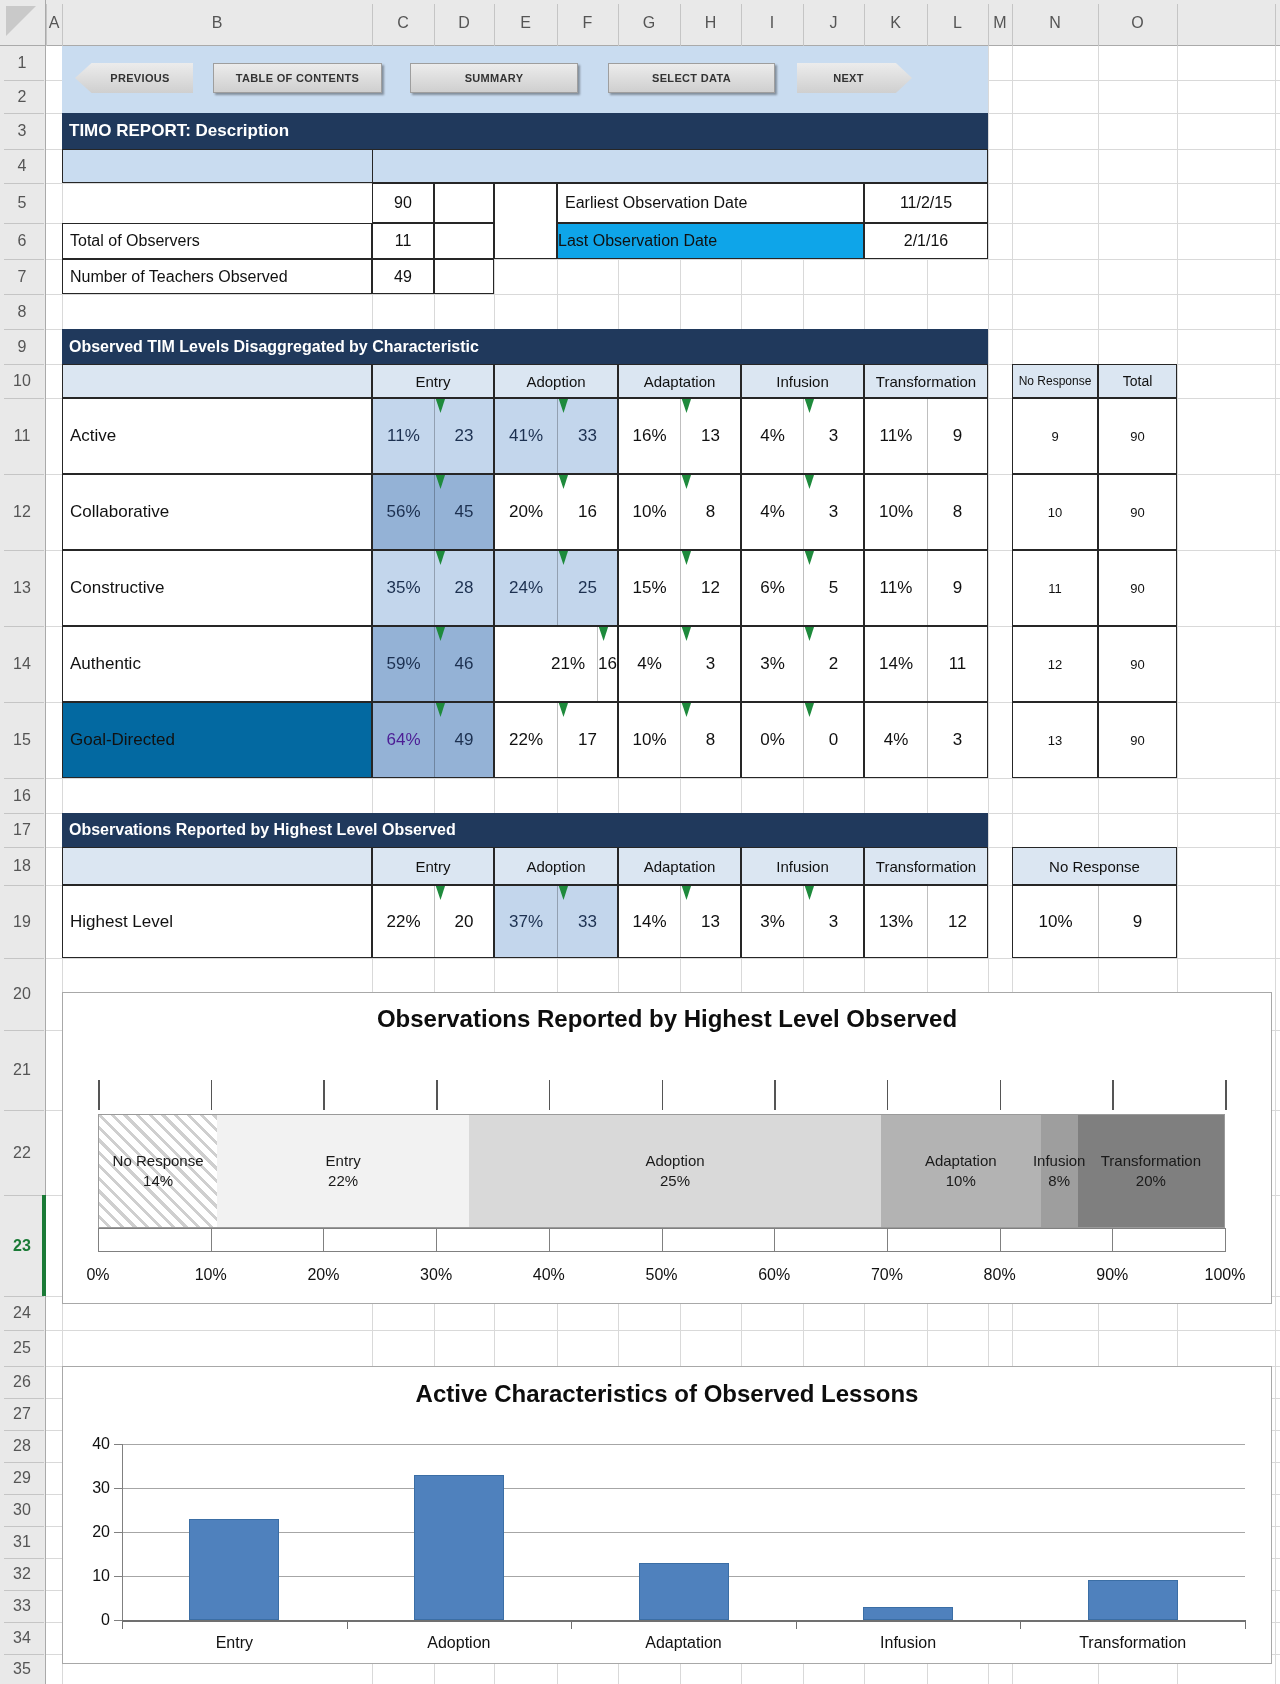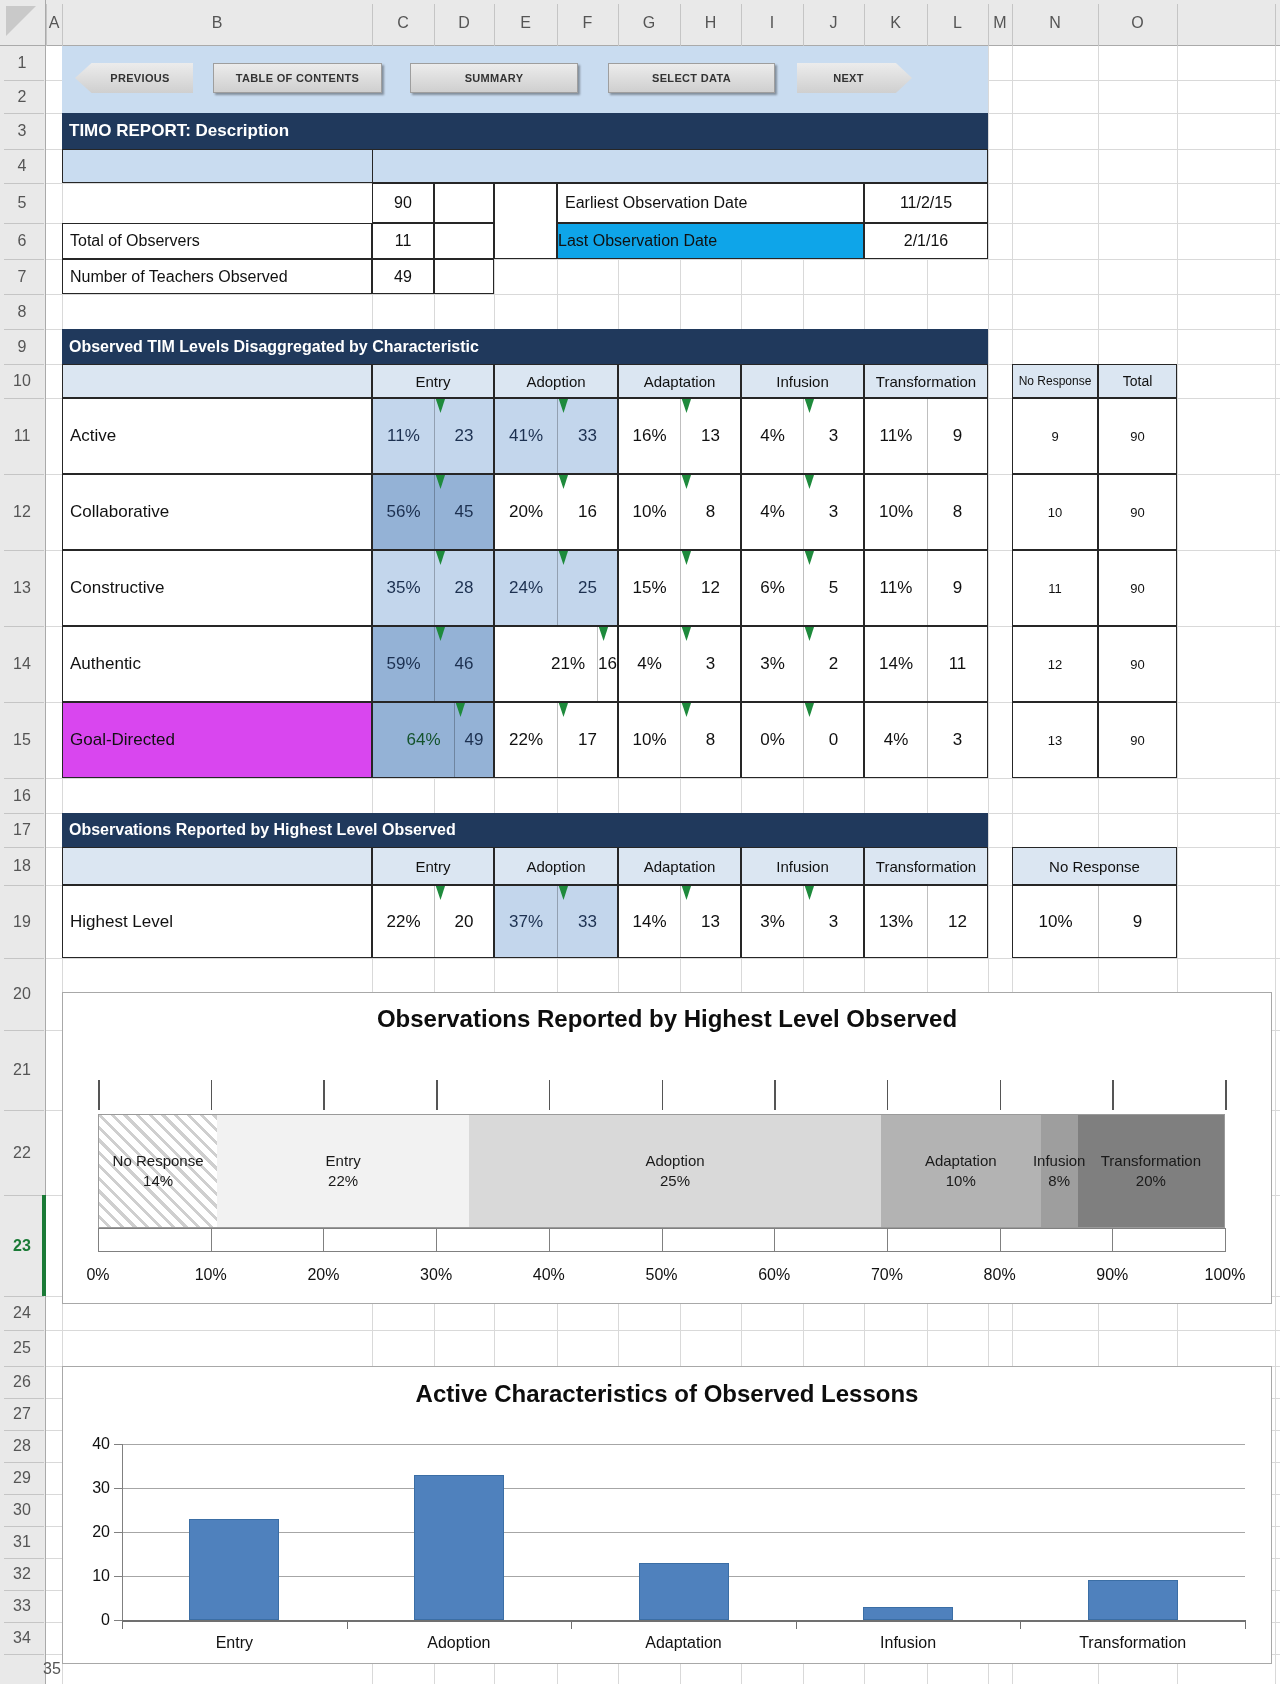--- a/index.html
+++ b/index.html
@@ -141,21 +141,21 @@
     <div style="position: absolute; box-sizing: border-box; left: 0px; top: 1494px; width: 44px; height: 32px; z-index: 6; display: flex; align-items: center; justify-content: center; font-size: 16px; color: rgb(85, 85, 85); font-weight: normal;">30</div>
     <div style="position: absolute; box-sizing: border-box; left: 4px; top: 1526px; width: 40px; height: 1px; background: rgb(197, 197, 197); z-index: 6;"></div>
     <div style="position: absolute; box-sizing: border-box; left: 0px; top: 1526px; width: 44px; height: 32px; z-index: 6; display: flex; align-items: center; justify-content: center; font-size: 16px; color: rgb(85, 85, 85); font-weight: normal;">31</div>
     <div style="position: absolute; box-sizing: border-box; left: 4px; top: 1558px; width: 40px; height: 1px; background: rgb(197, 197, 197); z-index: 6;"></div>
     <div style="position: absolute; box-sizing: border-box; left: 0px; top: 1558px; width: 44px; height: 32px; z-index: 6; display: flex; align-items: center; justify-content: center; font-size: 16px; color: rgb(85, 85, 85); font-weight: normal;">32</div>
     <div style="position: absolute; box-sizing: border-box; left: 4px; top: 1590px; width: 40px; height: 1px; background: rgb(197, 197, 197); z-index: 6;"></div>
     <div style="position: absolute; box-sizing: border-box; left: 0px; top: 1590px; width: 44px; height: 32px; z-index: 6; display: flex; align-items: center; justify-content: center; font-size: 16px; color: rgb(85, 85, 85); font-weight: normal;">33</div>
     <div style="position: absolute; box-sizing: border-box; left: 4px; top: 1622px; width: 40px; height: 1px; background: rgb(197, 197, 197); z-index: 6;"></div>
     <div style="position: absolute; box-sizing: border-box; left: 0px; top: 1622px; width: 44px; height: 32px; z-index: 6; display: flex; align-items: center; justify-content: center; font-size: 16px; color: rgb(85, 85, 85); font-weight: normal;">34</div>
     <div style="position: absolute; box-sizing: border-box; left: 4px; top: 1654px; width: 40px; height: 1px; background: rgb(197, 197, 197); z-index: 6;"></div>
-    <div style="position: absolute; box-sizing: border-box; left: 0px; top: 1654px; width: 44px; height: 30px; z-index: 6; display: flex; align-items: center; justify-content: center; font-size: 16px; color: rgb(85, 85, 85); font-weight: normal; margin-left: 30px;">35</div>
+    <div style="position: absolute; box-sizing: border-box; left: 0px; top: 1654px; width: 44px; height: 30px; z-index: 6; display: flex; align-items: center; justify-content: center; font-size: 16px; color: rgb(85, 85, 85); font-weight: normal;">35</div>
     <div style="position: absolute; box-sizing: border-box; left: 42px; top: 1195px; width: 4px; height: 101px; background: rgb(26, 122, 54); z-index: 7;"></div>
     <div style="position: absolute; box-sizing: border-box; left: 62px; top: 46px; width: 1px; height: 1638px; background: rgb(217, 217, 217); z-index: 1;"></div>
     <div style="position: absolute; box-sizing: border-box; left: 372px; top: 46px; width: 1px; height: 1638px; background: rgb(217, 217, 217); z-index: 1;"></div>
     <div style="position: absolute; box-sizing: border-box; left: 434px; top: 46px; width: 1px; height: 1638px; background: rgb(217, 217, 217); z-index: 1;"></div>
     <div style="position: absolute; box-sizing: border-box; left: 494px; top: 46px; width: 1px; height: 1638px; background: rgb(217, 217, 217); z-index: 1;"></div>
     <div style="position: absolute; box-sizing: border-box; left: 557px; top: 46px; width: 1px; height: 1638px; background: rgb(217, 217, 217); z-index: 1;"></div>
     <div style="position: absolute; box-sizing: border-box; left: 618px; top: 46px; width: 1px; height: 1638px; background: rgb(217, 217, 217); z-index: 1;"></div>
     <div style="position: absolute; box-sizing: border-box; left: 680px; top: 46px; width: 1px; height: 1638px; background: rgb(217, 217, 217); z-index: 1;"></div>
     <div style="position: absolute; box-sizing: border-box; left: 741px; top: 46px; width: 1px; height: 1638px; background: rgb(217, 217, 217); z-index: 1;"></div>
     <div style="position: absolute; box-sizing: border-box; left: 803px; top: 46px; width: 1px; height: 1638px; background: rgb(217, 217, 217); z-index: 1;"></div>
@@ -312,23 +312,23 @@
     <div style="position: absolute; box-sizing: border-box; left: 741px; top: 626px; width: 123px; height: 76px; border: 1px solid rgb(38, 38, 38); background: rgb(255, 255, 255); z-index: 3; display: flex;">
       <div style="width: 61px; display: flex; align-items: center; justify-content: center; font-size: 17px; color: rgb(16, 16, 16);">3%</div>
       <div style="flex: 1 1 0%; display: flex; align-items: center; justify-content: center; font-size: 17px; color: rgb(16, 16, 16); border-left: 1px solid rgba(0, 0, 0, 0.25); position: relative;">2<div class="flag" style="left: 0px;"></div></div>
     </div>
     <div style="position: absolute; box-sizing: border-box; left: 864px; top: 626px; width: 124px; height: 76px; border: 1px solid rgb(38, 38, 38); background: rgb(255, 255, 255); z-index: 3; display: flex;">
       <div style="width: 62px; display: flex; align-items: center; justify-content: center; font-size: 17px; color: rgb(16, 16, 16);">14%</div>
       <div style="flex: 1 1 0%; display: flex; align-items: center; justify-content: center; font-size: 17px; color: rgb(16, 16, 16); border-left: 1px solid rgba(0, 0, 0, 0.25); position: relative;">11</div>
     </div>
     <div style="position: absolute; box-sizing: border-box; left: 1012px; top: 626px; width: 86px; height: 76px; border: 1px solid rgb(38, 38, 38); background: rgb(255, 255, 255); z-index: 3; display: flex; align-items: center; justify-content: center; font-size: 13px; color: rgb(17, 17, 17);">12</div>
     <div style="position: absolute; box-sizing: border-box; left: 1098px; top: 626px; width: 79px; height: 76px; border: 1px solid rgb(38, 38, 38); background: rgb(255, 255, 255); z-index: 3; display: flex; align-items: center; justify-content: center; font-size: 13px; color: rgb(17, 17, 17);">90</div>
-    <div style="position: absolute; box-sizing: border-box; left: 62px; top: 702px; width: 310px; height: 76px; border: 1px solid rgb(38, 38, 38); background: #d946ef; z-index: 3; display: flex; align-items: center; padding-left: 7px; font-size: 17px; color: rgb(17, 17, 17);">Goal-Directed</div>
+    <div style="position: absolute; box-sizing: border-box; left: 62px; top: 702px; width: 310px; height: 76px; border: 1px solid rgb(38, 38, 38); background: #0369a1; z-index: 3; display: flex; align-items: center; padding-left: 7px; font-size: 17px; color: rgb(17, 17, 17);">Goal-Directed</div>
     <div style="position: absolute; box-sizing: border-box; left: 372px; top: 702px; width: 122px; height: 76px; border: 1px solid rgb(38, 38, 38); background: rgb(148, 178, 214); z-index: 3; display: flex;">
-      <div style="width: 61px; display: flex; align-items: center; justify-content: center; font-size: 17px; color: #14532d; margin-left: 20px;">64%</div>
+      <div style="width: 61px; display: flex; align-items: center; justify-content: center; font-size: 17px; color: #4c1d95;">64%</div>
       <div style="flex: 1 1 0%; display: flex; align-items: center; justify-content: center; font-size: 17px; color: rgb(28, 48, 80); border-left: 1px solid rgba(0, 0, 0, 0.25); position: relative;">49<div class="flag" style="left: 0px;"></div></div>
     </div>
     <div style="position: absolute; box-sizing: border-box; left: 494px; top: 702px; width: 124px; height: 76px; border: 1px solid rgb(38, 38, 38); background: rgb(255, 255, 255); z-index: 3; display: flex;">
       <div style="width: 62px; display: flex; align-items: center; justify-content: center; font-size: 17px; color: rgb(16, 16, 16);">22%</div>
       <div style="flex: 1 1 0%; display: flex; align-items: center; justify-content: center; font-size: 17px; color: rgb(16, 16, 16); border-left: 1px solid rgba(0, 0, 0, 0.25); position: relative;">17<div class="flag" style="left: 0px;"></div></div>
     </div>
     <div style="position: absolute; box-sizing: border-box; left: 618px; top: 702px; width: 123px; height: 76px; border: 1px solid rgb(38, 38, 38); background: rgb(255, 255, 255); z-index: 3; display: flex;">
       <div style="width: 61px; display: flex; align-items: center; justify-content: center; font-size: 17px; color: rgb(16, 16, 16);">10%</div>
       <div style="flex: 1 1 0%; display: flex; align-items: center; justify-content: center; font-size: 17px; color: rgb(16, 16, 16); border-left: 1px solid rgba(0, 0, 0, 0.25); position: relative;">8<div class="flag" style="left: 0px;"></div></div>
     </div>

